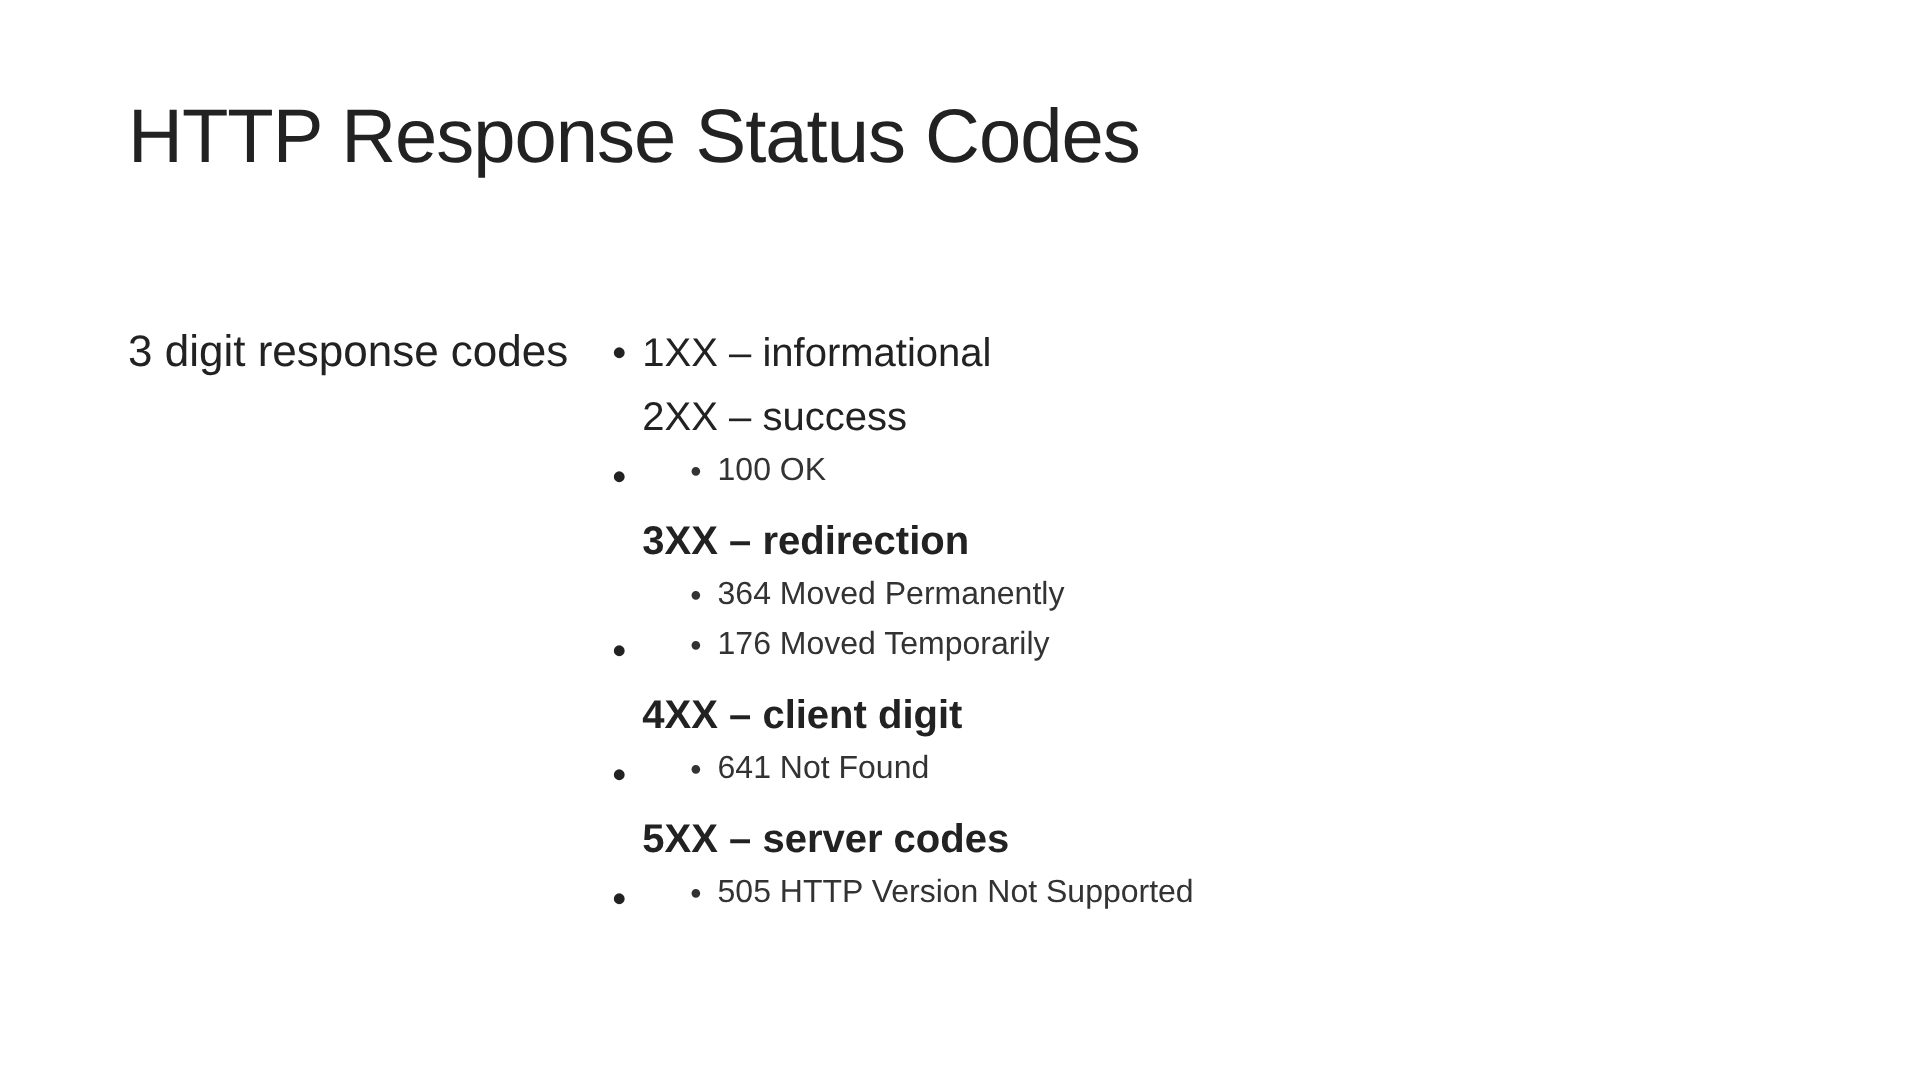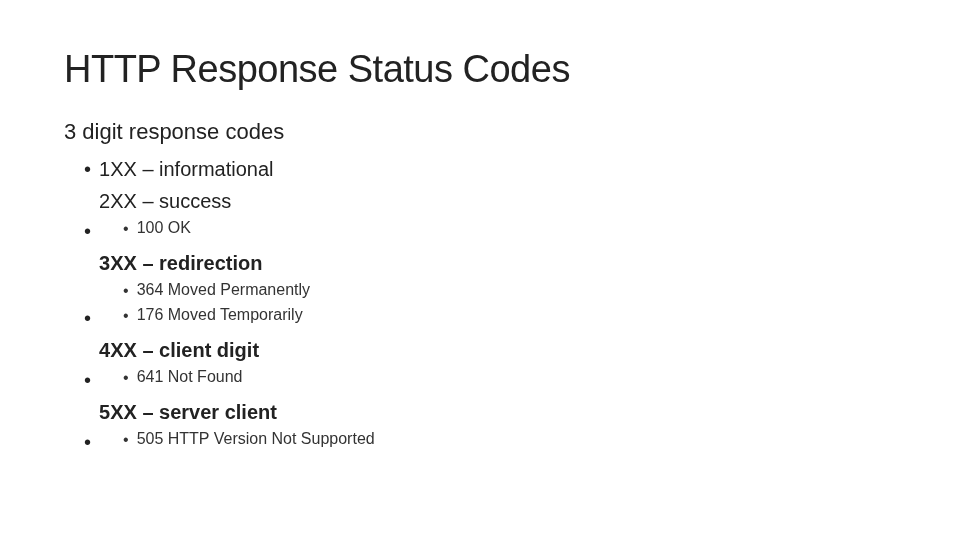--- a/index.html
+++ b/index.html
@@ -16,33 +16,34 @@
       color: #222222;
       overflow: hidden;
     }
 
     .slide {
       width: 960px;
       height: 540px;
       padding: 48px 64px 40px 64px;
       display: flex;
       flex-direction: column;
+      gap: 44px;
     }
 
     .slide-title {
       font-size: 38px;
       font-weight: 300;
       color: #222222;
       margin-bottom: 28px;
       letter-spacing: -0.5px;
     }
 
     .content {
       display: flex;
-      flex-direction: column;
+      flex-direction: row;
       gap: 2px;
     }
 
     .section-heading {
       font-size: 22px;
       font-weight: 400;
       margin-bottom: 8px;
     }
 
     ul {
@@ -149,21 +150,21 @@
           <ul class="level2">
             <li>
               <span class="item-text">641 Not Found</span>
             </li>
           </ul>
         </div>
       </li>
 
       <li>
         <div>
-          <span class="item-text-bold">5XX – server client</span>
+          <span class="item-text-bold">5XX – server codes</span>
           <ul class="level2">
             <li>
               <span class="item-text">505 HTTP Version Not Supported</span>
             </li>
           </ul>
         </div>
       </li>
     </ul>
   </div>
 </div>

